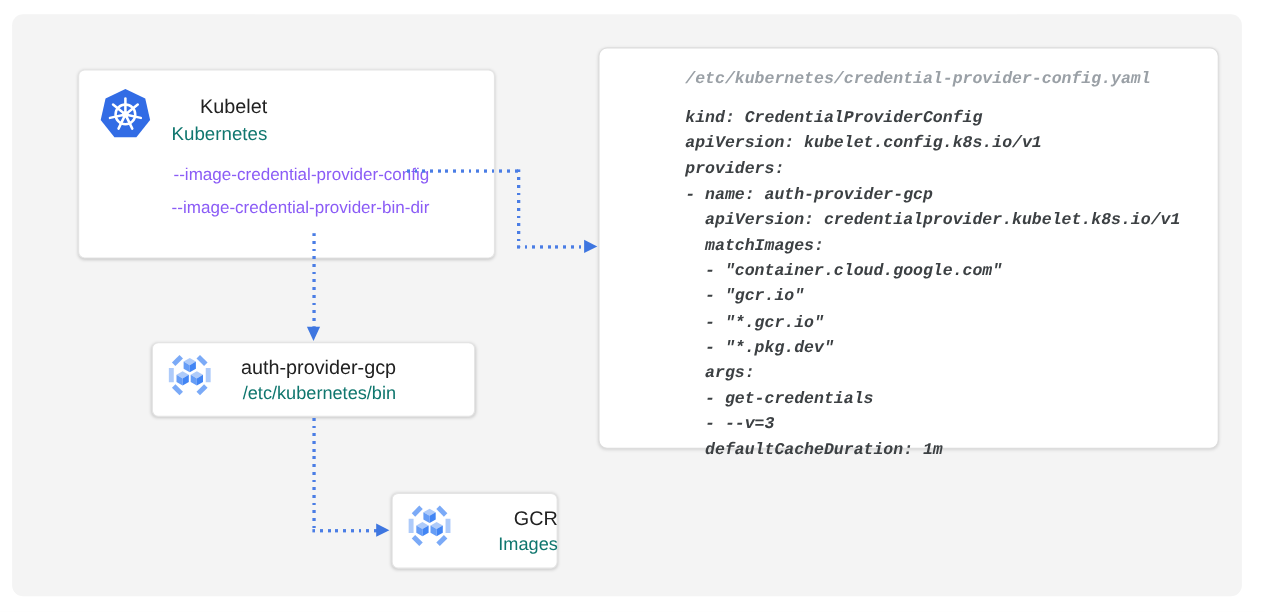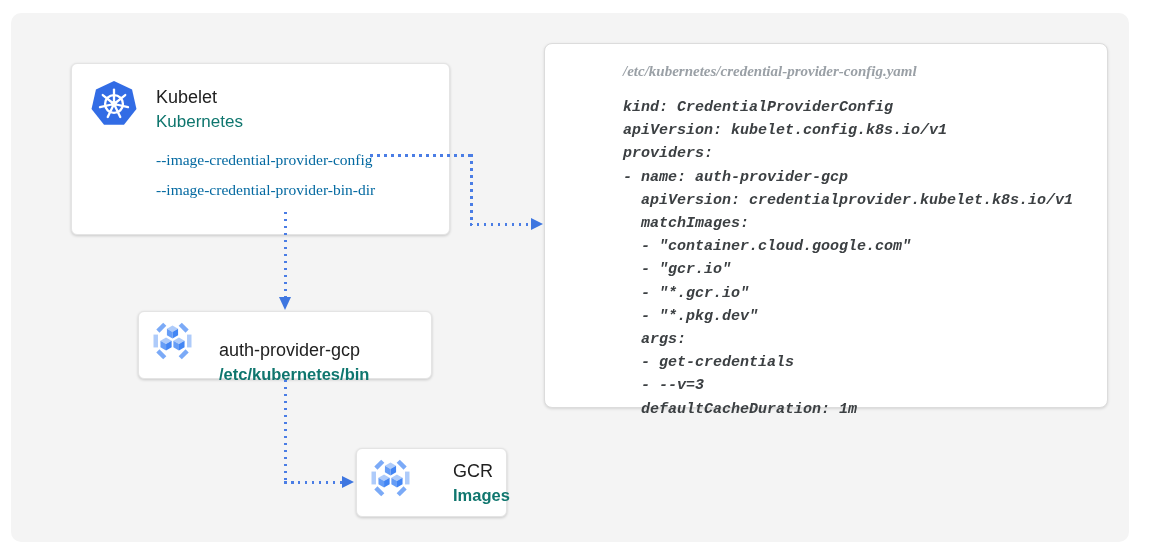--- a/index.html
+++ b/index.html
@@ -6,43 +6,43 @@
   html,body { background:#ffffff; font-family:"Liberation Sans", sans-serif; }
   .canvas {
     position:relative; width:1150px; height:556px; background:#ffffff; overflow:hidden;
   }
   .diagram-panel {
     position:absolute; left:11px; top:13px; width:1118px; height:529px;
     background:#f4f4f4; border-radius:10px;
   }
   .card {
     position:absolute; background:#ffffff; border:1px solid #e4e4e4;
-    border-radius:6px; box-shadow:0 1px 3px rgba(0,0,0,0.18);
+    border-radius:6px; box-shadow:0 1px 3px rgba(0,0,0,0.18);text-align:right;
   }
   .kubelet-card { left:71px; top:63px; width:379px; height:172px; }
   .auth-card    { left:138px; top:311px; width:294px; height:68px; }
   .gcr-card     { left:356px; top:448px; width:151px; height:69px; }
   .yaml-card {
     position:absolute; left:544px; top:43px; width:564px; height:365px;
     background:#ffffff; border:1px solid #dcdcdc; border-radius:8px;
     box-shadow:0 1px 3px rgba(0,0,0,0.13);
     padding:16px 16px 0 78px;
   }
   .node-title   { font-size:18px; line-height:25px; color:#212121; }
   .node-subtitle{ font-size:17px; line-height:23px; color:#0f766e; }
   .kubelet-title-block { position:absolute; left:84px; top:21px; }
-  .kubelet-flags { position:absolute; left:84px; top:81px; font-size:15.5px; line-height:30px; color:#0369a1;font-family:Liberation Serif, serif; }
+  .kubelet-flags { position:absolute; left:84px; top:81px; font-size:15.5px; line-height:30px; color:#8b5cf6; }
   .kubelet-icon { position:absolute; left:17px; top:16px; }
   .auth-icon, .gcr-icon { position:absolute; left:12px; top:9px; }
-  .auth-text { position:absolute; left:80px; top:26px; }
+  .auth-text { position:absolute; left:80px; top:10px; }
   .gcr-text  { position:absolute; left:96px; top:10px; }
-  .auth-text .node-subtitle, .gcr-text .node-subtitle { font-size:16.5px;font-weight:bold; }
+  .auth-text .node-subtitle, .gcr-text .node-subtitle { font-size:16.5px; }
 
   .yaml-filename {
-    font-family:Liberation Serif, serif; font-style:italic; font-weight:bold;
+    font-family:Liberation Mono, monospace; font-style:italic; font-weight:bold;
     font-size:15px; line-height:23px; color:#9aa0a6; white-space:pre;
   }
   .yaml-code {
     margin-top:13px;
     font-family:Liberation Mono, monospace; font-style:italic; font-weight:bold;
     font-size:15px; line-height:23.2px; color:#3c4043; white-space:pre;
   }
 
   
   .dot-h { position:absolute; height:3px;

